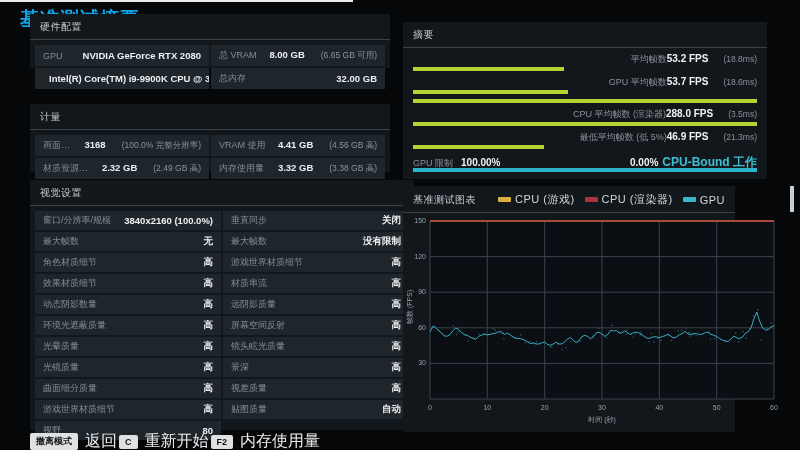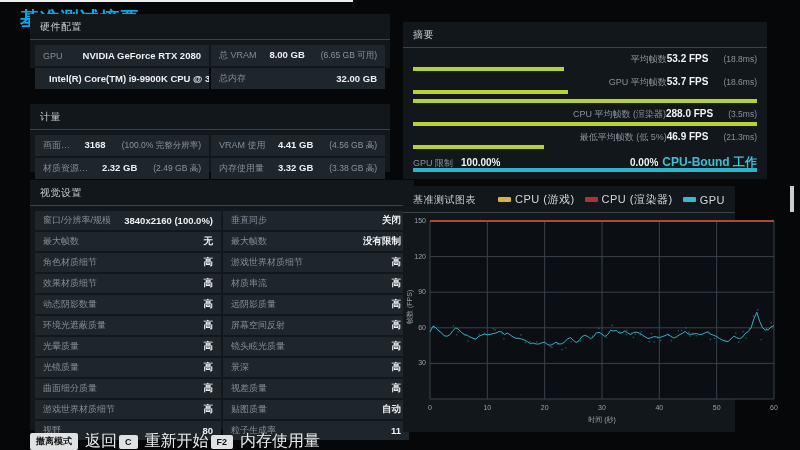--- a/index.html
+++ b/index.html
@@ -173,24 +173,20 @@
         <span class="clabel">游戏世界材质细节</span>
         <span class="cval">高</span>
       </div>
       <div class="cell">
         <span class="clabel">贴图质量</span>
         <span class="cval">自动</span>
       </div>
       <div class="cell">
         <span class="clabel">视野</span>
         <span class="cval">80</span>
-      </div>
-      <div class="cell">
-        <span class="clabel">粒子生成率</span>
-        <span class="cval">11</span>
       </div>
     </div>
 </section>
 
 <section class="panel" id="panel-summary">
   <div class="phead">摘要</div>
   <div id="summary-rows">
       <div class="srow">
         <div class="sline">
           <span class="slbl">平均帧数</span>

